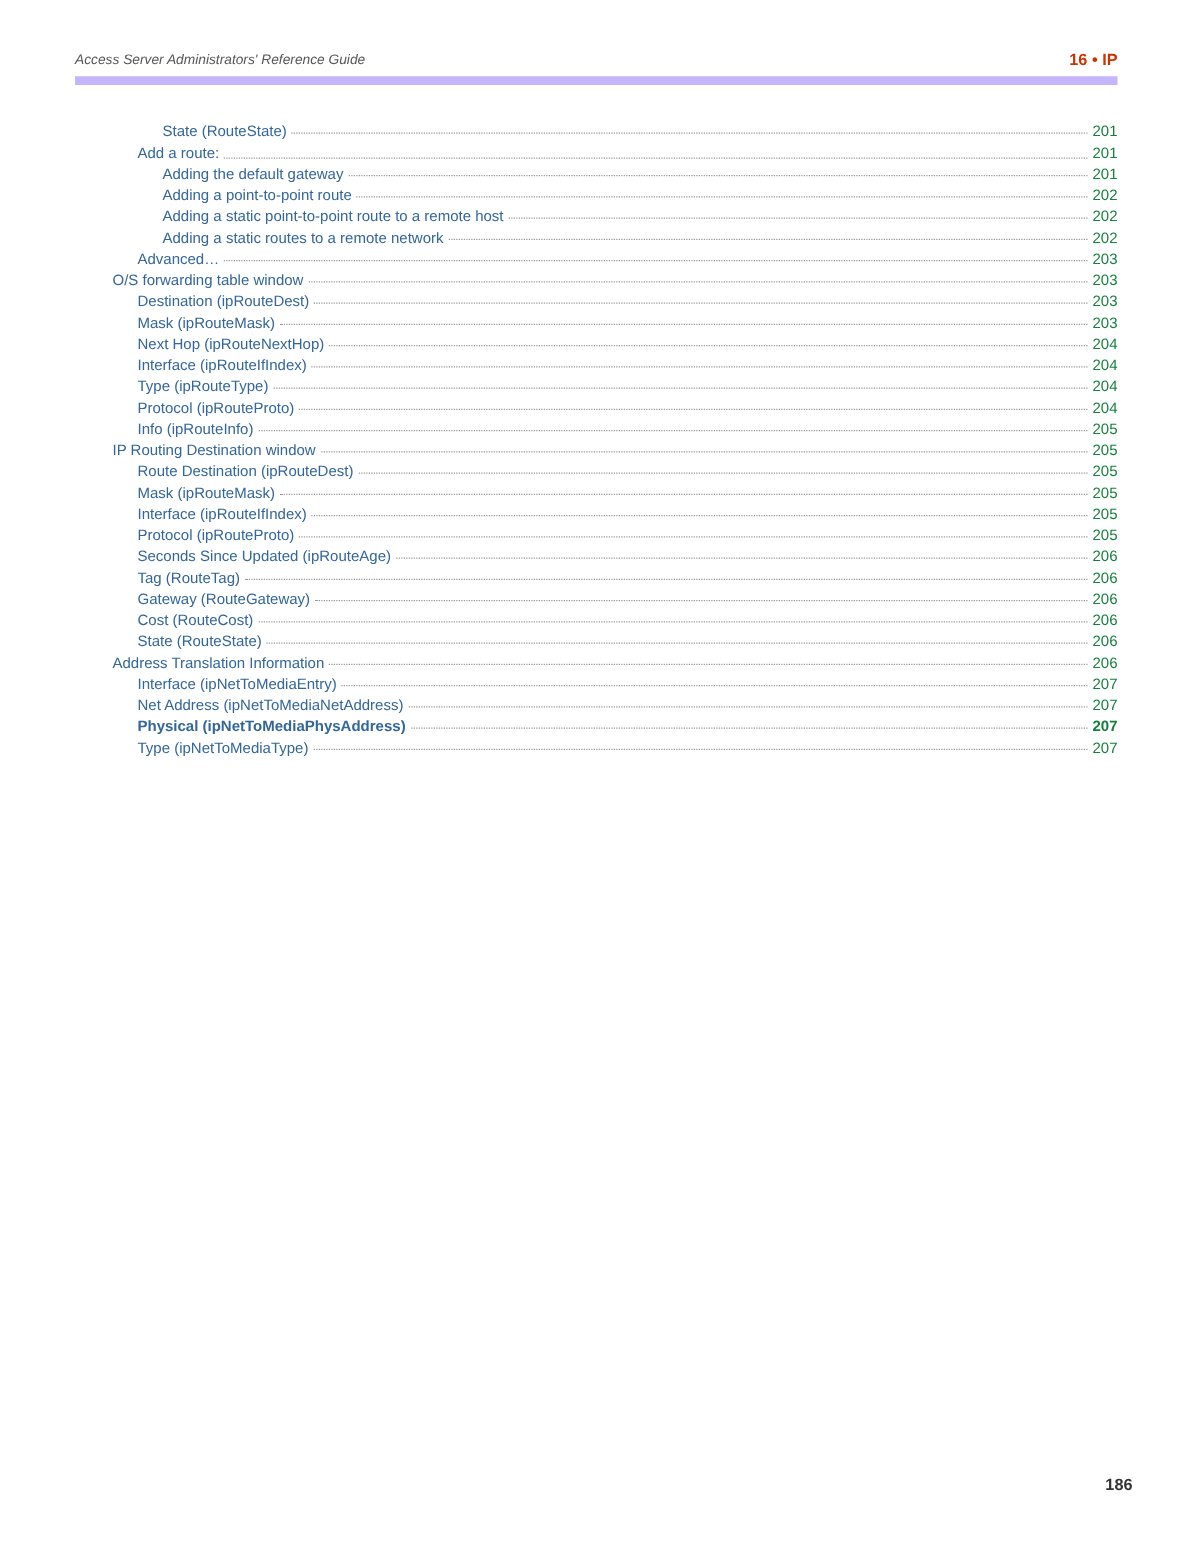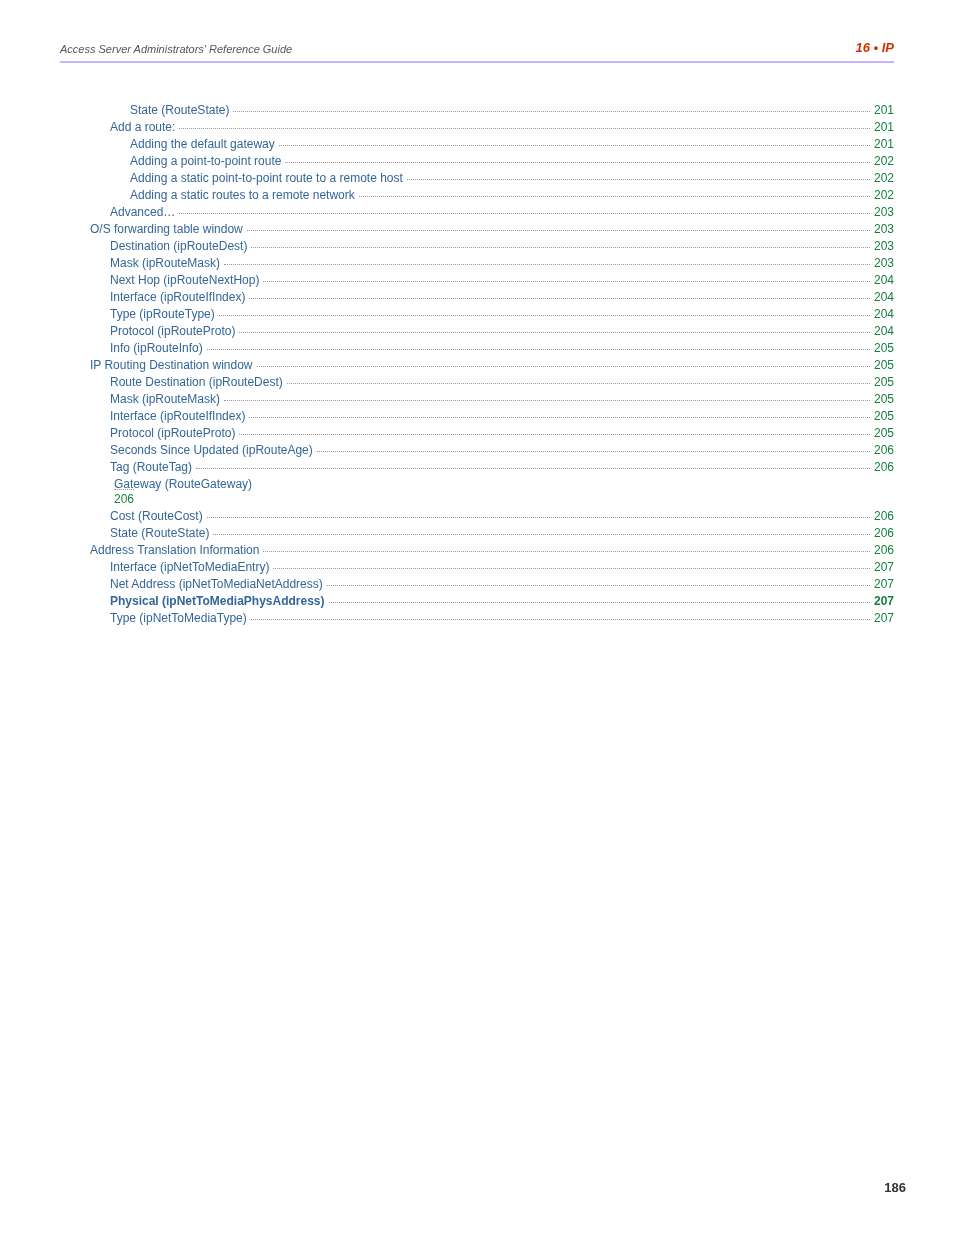--- a/index.html
+++ b/index.html
@@ -17,35 +17,34 @@
     }
     .page {
       width: 954px;
       min-height: 1235px;
       padding: 40px 60px 60px 60px;
       position: relative;
     }
     .page-header {
       display: flex;
       justify-content: space-between;
-      align-items: flex-end;
-      border-bottom: 2px solid #c4b5fd;
+      align-items: center;
+      border-bottom: 7px solid #c4b5fd;
       padding-bottom: 6px;
-      margin-bottom: 40px;
+      margin-bottom: 30px;
     }
     .header-left {
       font-size: 11px;
       color: #555;
       font-style: italic;
     }
     .header-right {
       font-size: 13px;
       font-weight: bold;
       color: #cc3300;
-      font-style: italic;
     }
     .toc-container {
       padding-left: 30px;
     }
     .toc-entry {
       display: flex;
       align-items: baseline;
       margin-bottom: 3px;
       font-size: 12px;
     }
@@ -87,21 +86,21 @@
     <span class="header-right">16 • IP</span>
   </div>
 
   <div class="toc-container" id="toc-list">
 
   <div class="toc-entry" style="padding-left: 40px;">
         <span class="entry-label">State (RouteState)</span>
         <span class="dots"></span>
         <span class="page-num">201</span>
       </div>
-      <div class="toc-entry" style="padding-left: 20px;">
+      <div class="toc-entry" style="padding-left: 20px; align-items: flex-end;">
         <span class="entry-label">Add a route:</span>
         <span class="dots"></span>
         <span class="page-num">201</span>
       </div>
       <div class="toc-entry" style="padding-left: 40px;">
         <span class="entry-label">Adding the default gateway</span>
         <span class="dots"></span>
         <span class="page-num">201</span>
       </div>
       <div class="toc-entry" style="padding-left: 40px;">
@@ -192,21 +191,21 @@
       <div class="toc-entry" style="padding-left: 20px;">
         <span class="entry-label">Seconds Since Updated (ipRouteAge)</span>
         <span class="dots"></span>
         <span class="page-num">206</span>
       </div>
       <div class="toc-entry" style="padding-left: 20px;">
         <span class="entry-label">Tag (RouteTag)</span>
         <span class="dots"></span>
         <span class="page-num">206</span>
       </div>
-      <div class="toc-entry" style="padding-left: 20px; flex-direction: column;">
+      <div class="toc-entry" style="padding-left: 20px;">
         <span class="entry-label">Gateway (RouteGateway)</span>
         <span class="dots"></span>
         <span class="page-num">206</span>
       </div>
       <div class="toc-entry" style="padding-left: 20px;">
         <span class="entry-label">Cost (RouteCost)</span>
         <span class="dots"></span>
         <span class="page-num">206</span>
       </div>
       <div class="toc-entry" style="padding-left: 20px;">

